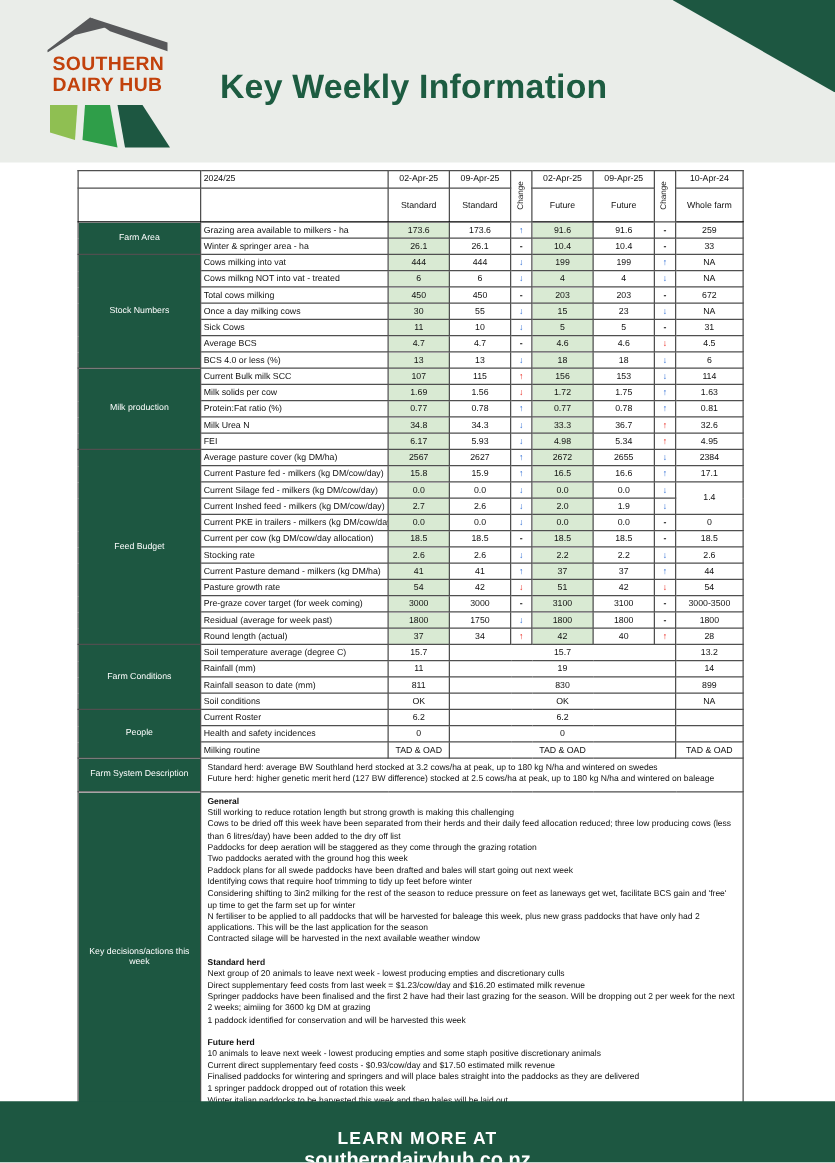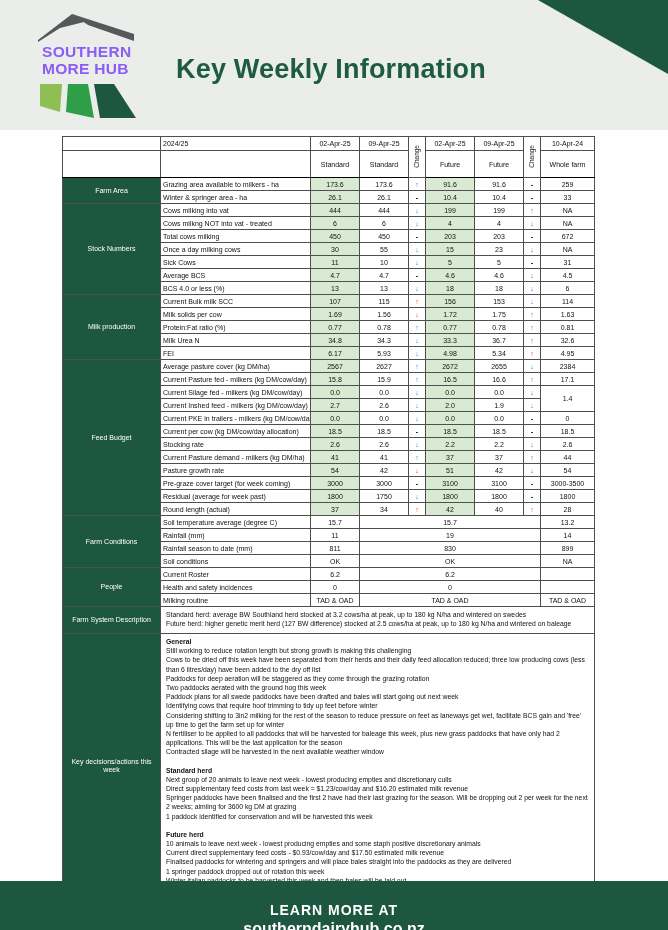--- a/index.html
+++ b/index.html
@@ -9,21 +9,21 @@
     font-family: "Liberation Sans", sans-serif;
     background: #ffffff;
     overflow: hidden;
   }
   
   .header-band { position:absolute; top:0; left:0; width:668px; height:130px; background:#eaede9; }
   .corner-triangle { position:absolute; top:0; right:0; width:130px; height:74px;
     background:#1d5741; clip-path:polygon(0 0,100% 0,100% 100%); }
   .logo { position:absolute; left:30px; top:12px; width:125px; }
   .logo svg { display:block; }
-  .logo-text { font-weight:bold; color:#8b5cf6; font-size:15.5px; line-height:16.5px; letter-spacing:.3px; margin:2px 0 3px 12px; }
+  .logo-text { font-weight:bold; color:#c2410c; font-size:15.5px; line-height:16.5px; letter-spacing:.3px; margin:2px 0 3px 12px; }
   .title { position:absolute; left:176px; top:54px; font-size:27px; font-weight:bold; color:#1d5c41; letter-spacing:.2px;text-align:center; }
   
   .tablewrap { position:absolute; left:62px; top:136px; width:532px; }
   table { border-collapse:collapse; width:532px; table-layout:fixed; }
   td { border:1px solid #4f4f4f; height:13px; padding:0 2px; font-size:7px; color:#111;
        text-align:center; vertical-align:middle; overflow:hidden; white-space:nowrap; }
   table { border:1.5px solid #000; }
   tr.sec-top td { border-top:1.5px solid #000; }
   tr.hdr2 td { border-bottom:1.5px solid #000; height:27px; }
   tr.hdr1 td { height:14px; }
@@ -54,21 +54,21 @@
 
 <div class="header-band">
   <div class="corner-triangle"></div>
   <div class="logo">
     <svg width="110" height="30" viewBox="0 0 110 30">
       <polygon points="8,28 42,2 58,9 30,16 8,30" fill="#57585a"></polygon>
       <polygon points="42,2 104,22 104,29 58,13" fill="#57585a"></polygon>
     </svg>
     <div class="logo-text">
       <span>SOUTHERN</span><br>
-      <span>MORE HUB</span>
+      <span>DAIRY HUB</span>
     </div>
     <svg width="112" height="42" viewBox="0 0 112 42">
       <polygon points="10,4 32,4 30,32 10,26" fill="#8fbf52"></polygon>
       <polygon points="38,4 58,4 64,38 36,32" fill="#2f9e49"></polygon>
       <polygon points="64,4 84,4 106,38 70,38" fill="#1d5741"></polygon>
     </svg>
   </div>
   <h1 class="title">Key Weekly Information</h1>
 </div>
 

